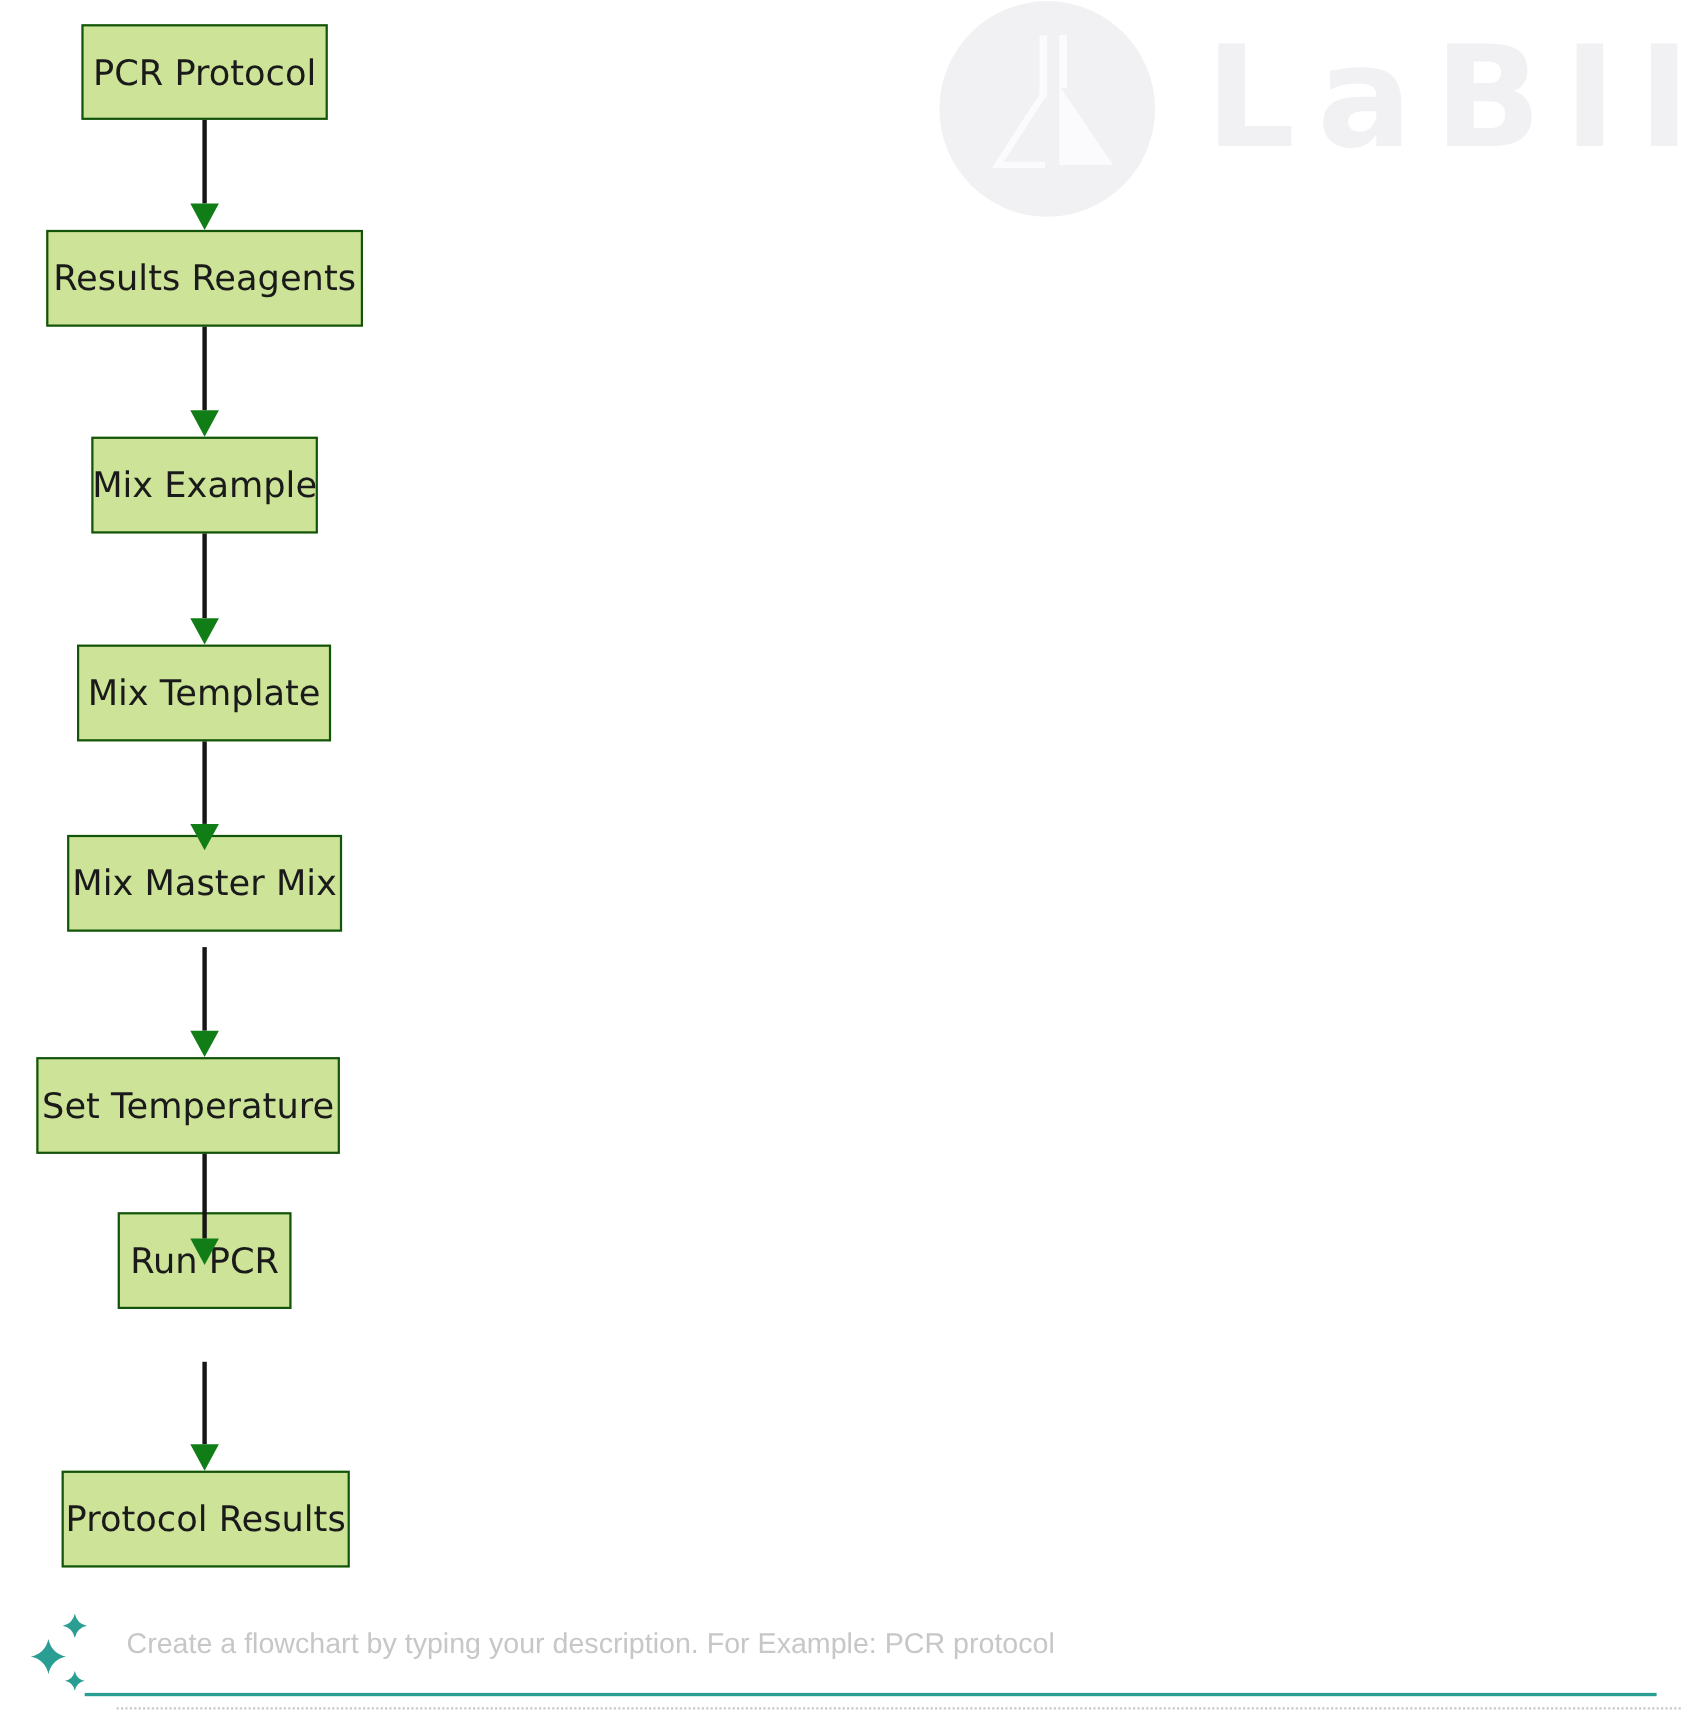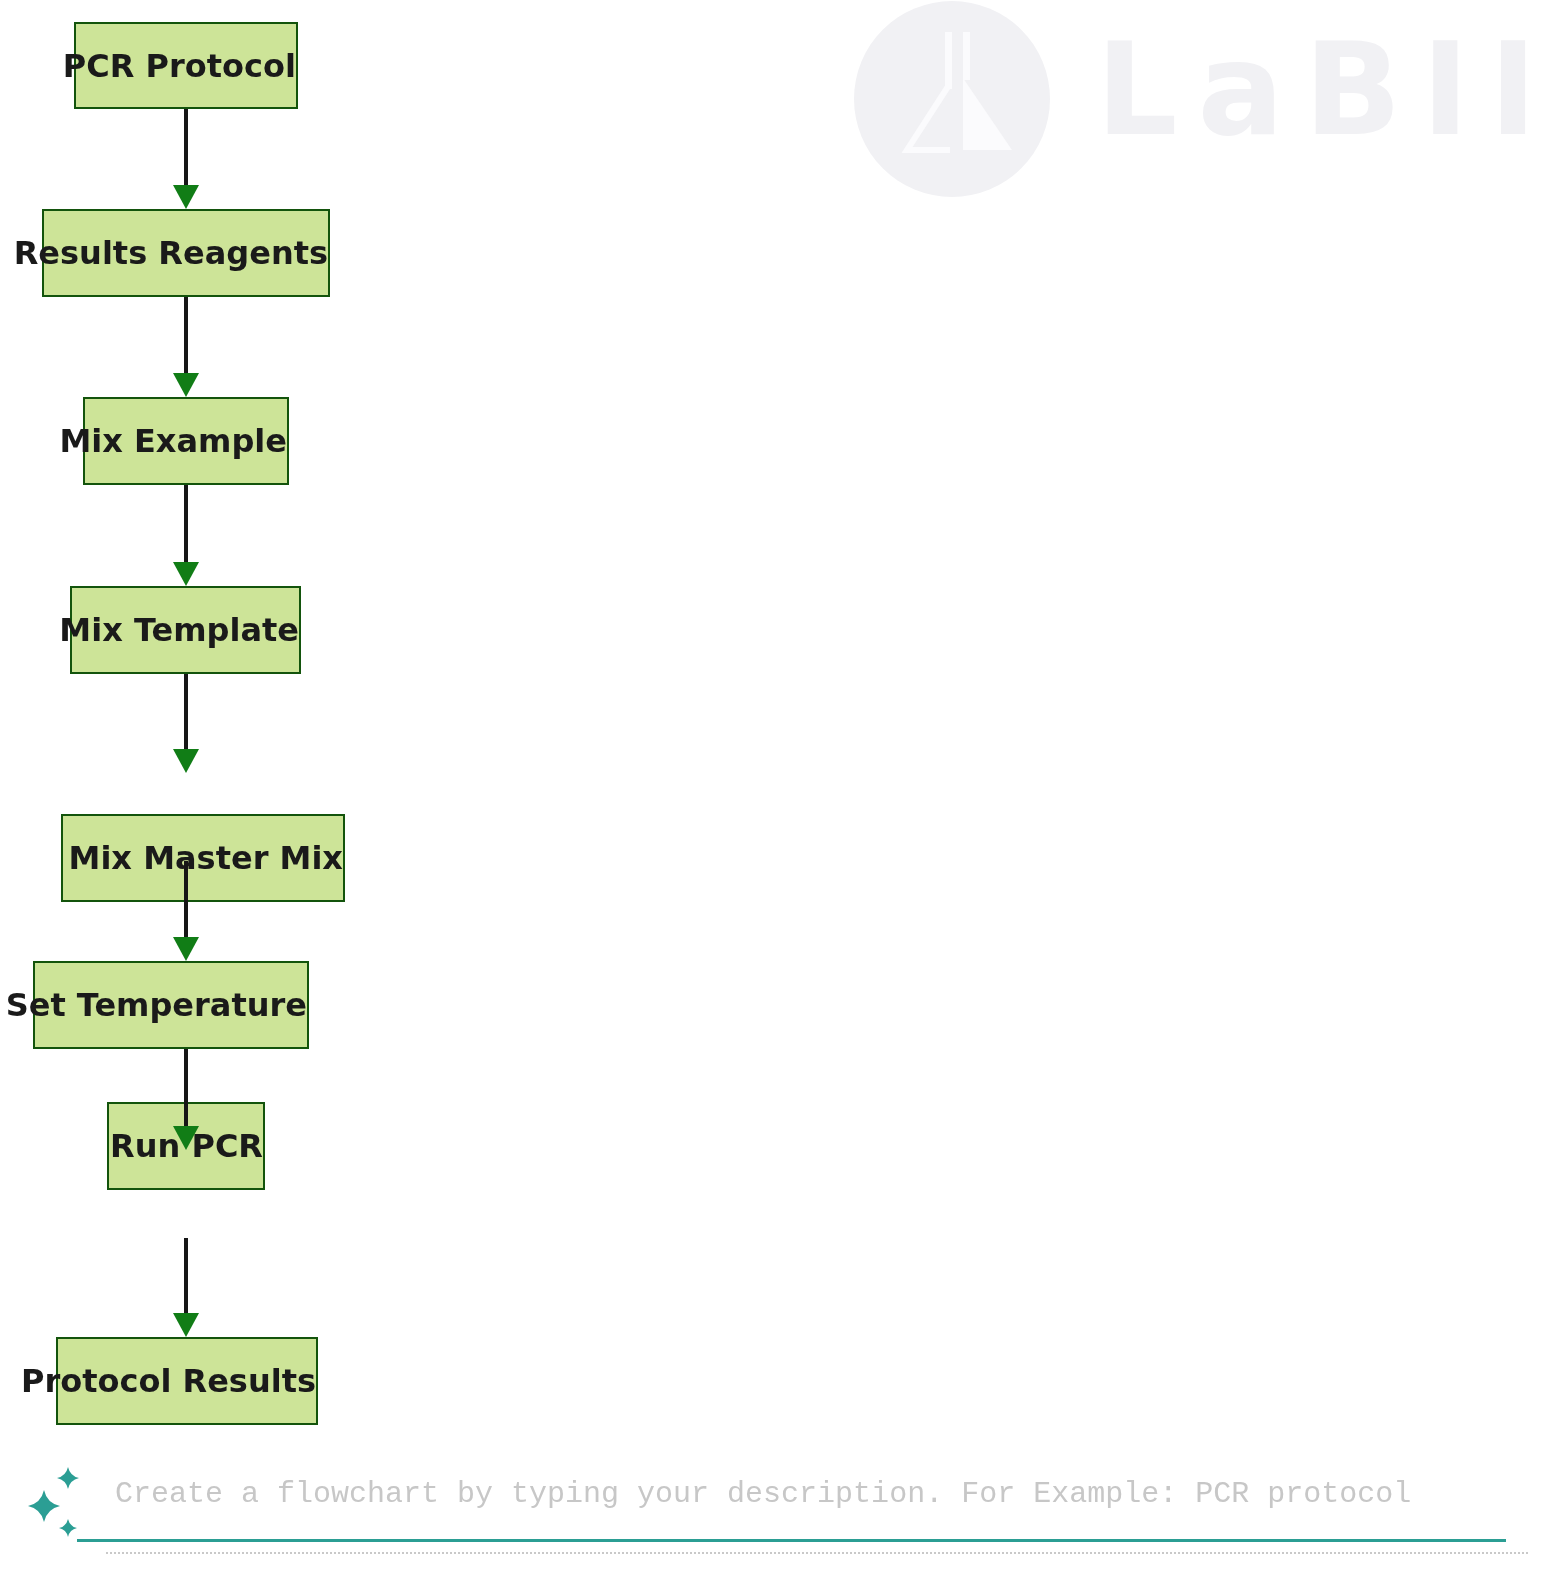--- a/index.html
+++ b/index.html
@@ -28,21 +28,21 @@
     font-size:128px;font-weight:bold;letter-spacing:20px;line-height:1;
     color:var(--watermark-gray);white-space:nowrap;
     font-family:"DejaVu Sans",sans-serif;
   }
 
   
   .node{
     position:absolute;
     background:var(--node-fill);
     border:2px solid var(--node-border);
-    display:flex;align-items:center;justify-content:flex-end;font-weight:bold;
+    display:flex;align-items:center;justify-content:center;
   }
   .node span{
     font-size:32px;color:var(--node-text);white-space:nowrap;line-height:1;
   }
   .arrow{
     position:absolute;left:173px;width:26px;
     display:flex;flex-direction:column;align-items:center;
   }
   .arrow .line{flex:1;width:4px;background:var(--arrow-line);}
   .arrow .head{
@@ -52,22 +52,22 @@
     border-top:24px solid var(--arrowhead);
   }
 
   
   .sparkles{position:absolute;left:28px;top:1466px;}
   .prompt-input{
     position:absolute;left:77px;top:1470px;width:1429px;height:72px;
     border:none;outline:none;background:transparent;
     border-bottom:3px solid var(--accent-teal);
     padding:0 10px 21px 38px;
-    font-size:30px;color:#555;
-    font-family:Liberation Mono, monospace;
+    font-size:26px;color:#555;
+    font-family:Liberation Sans, sans-serif;
   }
   .prompt-input::placeholder{color:var(--placeholder-gray);opacity:1;}
   .dotted-underline{
     position:absolute;left:106px;top:1550px;width:1422px;height:4px;
     border-bottom:2px dotted var(--dotted-gray);
   }
 </style>
 </head>
 <body>
 
@@ -86,21 +86,21 @@
 </div>
 <div class="node" style="left:42px;top:209px;width:288px;height:88px">
   <span>Results Reagents</span>
 </div>
 <div class="node" style="left:83px;top:397px;width:206px;height:88px">
   <span>Mix Example</span>
 </div>
 <div class="node" style="left:70px;top:586px;width:231px;height:88px">
   <span>Mix Template</span>
 </div>
-<div class="node" style="left:61px;top:814px;width:284px;height:88px">
+<div class="node" style="left:61px;top:759px;width:250px;height:88px">
   <span>Mix Master Mix</span>
 </div>
 <div class="node" style="left:33px;top:961px;width:276px;height:88px">
   <span>Set Temperature</span>
 </div>
 <div class="node" style="left:107px;top:1102px;width:158px;height:88px">
   <span>Run PCR</span>
 </div>
 <div class="node" style="left:56px;top:1337px;width:262px;height:88px">
   <span>Protocol Results</span>

